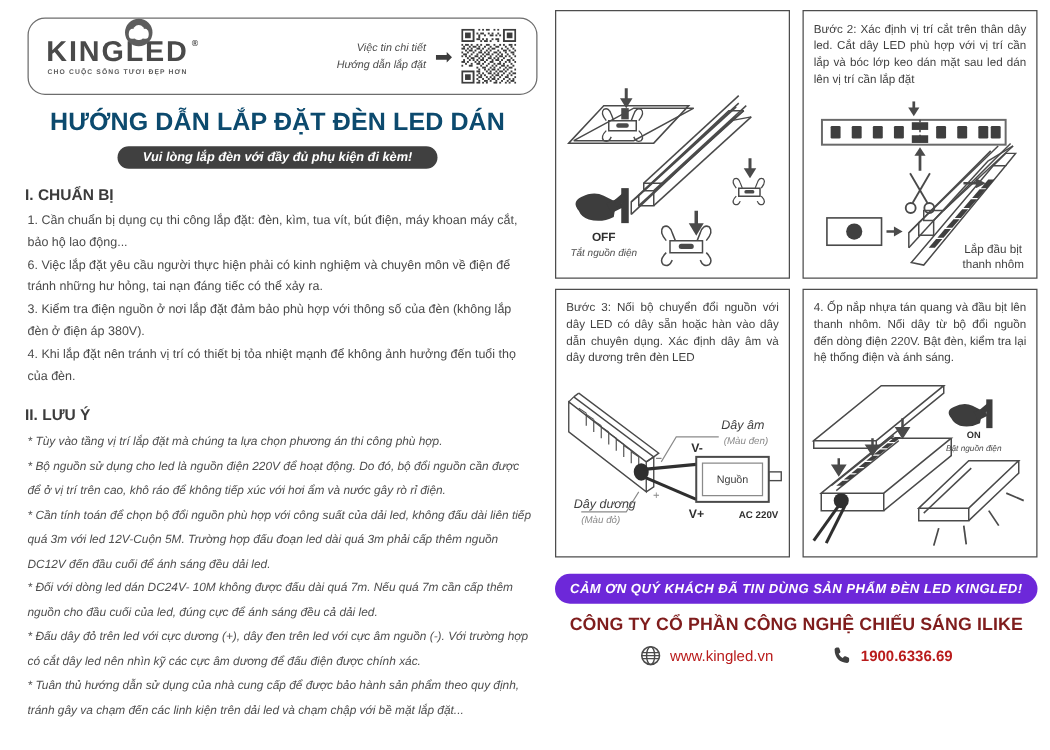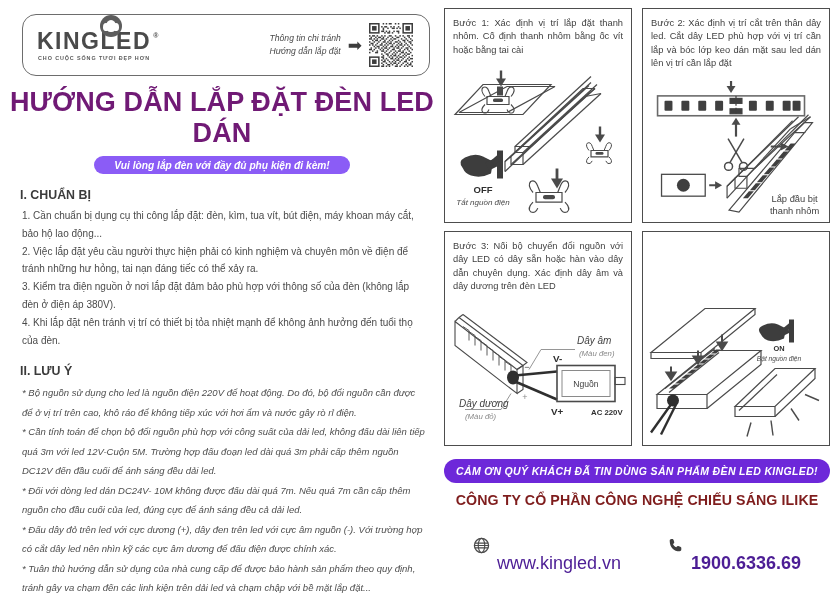--- a/index.html
+++ b/index.html
@@ -44,26 +44,26 @@
   .logo-tag {
     font-size: 5.4px; letter-spacing: 0.9px; color: #5a5a5a;
     margin-top: 2px; font-weight: 700; white-space: nowrap;
   }
   .qr-block { display: flex; align-items: center; gap: 7px; }
   .qr-text { font-size: 8.6px; font-style: italic; color: #4a4a4a; line-height: 1.55; text-align: right; white-space: nowrap; }
   .arrow-right { font-size: 17px; color: #3d3d3d; line-height: 1; }
   .qr-code { width: 44px; height: 44px; }
 
   .doc-title {
-    text-align: center; font-size: 27px; font-weight: 700;
-    letter-spacing: 0.1px; color: #701a75; margin-top: 11px;
+    text-align: center; font-size: 20px; font-weight: 700;
+    letter-spacing: 0.1px; color: #0c4a6e; margin-top: 11px;
   }
   .subtitle-pill {
     margin: 7px auto 0; width: fit-content;
-    background: #8b5cf6; color: #ffffff;
+    background: #404040; color: #ffffff;
     border-radius: 20px; padding: 3.5px 20px;
     font-size: 10.2px; font-style: italic; font-weight: 600;
   }
 
   .sect-head { font-size: 12.4px; font-weight: 700; color: #3b3b3b; margin: 14px 0 5px 10px; }
   .sect-head.second { margin-top: 15px; }
 
   .body-p {
     font-size: 10px; line-height: 1.78; color: #4a4a4a;
     margin: 0 8px 0 12px; text-align: left;
@@ -100,21 +100,21 @@
   }
   .company {
     text-align: center; font-size: 14.2px; font-weight: 700;
     color: #7f1d1d; margin-top: 9px; letter-spacing: 0.1px;
   }
   .contact-row {
     display: flex; justify-content: center; align-items: center;
     gap: 46px; margin-top: 8px;
   }
   .contact-item { display: flex; align-items: center; gap: 7px; }
-  .contact-item .txt { font-size: 18px; color: #4c1d95; font-weight: 500; margin-top: 37px; }
+  .contact-item .txt { font-size: 12px; color: #b91c1c; font-weight: 500; }
   .contact-item .txt.bold { font-weight: 700; }
   .ico { width: 17px; height: 17px; display: block; }
 </style>
 </head>
 <body>
 
 <div class="page">
 
   <div class="col-left">
 
@@ -122,21 +122,21 @@
       <div class="logo-block">
         <div class="logo-word">
           <span class="leaf"></span>
           <span>KINGLE</span><span>D</span><span class="reg">®</span>
         </div>
         <div class="logo-tag">CHO CUỘC SỐNG TƯƠI ĐẸP HƠN</div>
       </div>
 
       <div class="qr-block">
         <div class="qr-text">
-          <div>Thông tin chi tránh</div>
+          <div>Việc tin chi tiết</div>
           <div>Hướng dẫn lắp đặt</div>
         </div>
         <div class="arrow-right">➡</div>
         <svg class="qr-code" viewBox="0 0 29 29">
           <rect width="29" height="29" fill="#fff"></rect>
           <g fill="#3d3d3d">
             <path d="M0 0h7v7H0z"></path>
               <rect x="1" y="1" width="5" height="5" fill="#fff"></rect>
               <rect x="2" y="2" width="3" height="3"></rect>
             <path d="M22 0h7v7h-7z"></path>
@@ -360,38 +360,38 @@
           </g>
         </svg>
       </div>
     </div>
 
     <div class="doc-title">HƯỚNG DẪN LẮP ĐẶT ĐÈN LED DÁN</div>
     <div class="subtitle-pill">Vui lòng lắp đèn với đầy đủ phụ kiện đi kèm!</div>
 
     <div class="sect-head">I. CHUẨN BỊ</div>
     <p class="body-p">1. Cần chuẩn bị dụng cụ thi công lắp đặt: đèn, kìm, tua vít, bút điện, máy khoan máy cắt, bảo hộ lao động...</p>
-    <p class="body-p">2. Việc lắp đặt yêu cầu người thực hiện phải có kinh nghiệm và chuyên môn về điện để tránh những hư hỏng, tai nạn đáng tiếc có thể xảy ra.</p>
+    <p class="body-p">6. Việc lắp đặt yêu cầu người thực hiện phải có kinh nghiệm và chuyên môn về điện để tránh những hư hỏng, tai nạn đáng tiếc có thể xảy ra.</p>
     <p class="body-p">3. Kiểm tra điện nguồn ở nơi lắp đặt đảm bảo phù hợp với thông số của đèn (không lắp đèn ở điện áp 380V).</p>
     <p class="body-p">4. Khi lắp đặt nên tránh vị trí có thiết bị tỏa nhiệt mạnh để không ảnh hưởng đến tuổi thọ của đèn.</p>
 
     <div class="sect-head second">II. LƯU Ý</div>
+    <p class="note-p">* Tùy vào tầng vị trí lắp đặt mà chúng ta lựa chọn phương án thi công phù hợp.</p>
     <p class="note-p">* Bộ nguồn sử dụng cho led là nguồn điện 220V để hoạt động. Do đó, bộ đổi nguồn cần được để ở vị trí trên cao, khô ráo để không tiếp xúc với hơi ẩm và nước gây rò rỉ điện.</p>
     <p class="note-p">* Cần tính toán để chọn bộ đổi nguồn phù hợp với công suất của dải led, không đấu dài liên tiếp quá 3m với led 12V-Cuộn 5M. Trường hợp đấu đoạn led dài quá 3m phải cấp thêm nguồn DC12V đến đầu cuối để ánh sáng đều dải led.</p>
     <p class="note-p">* Đối với dòng led dán DC24V- 10M không được đấu dài quá 7m. Nếu quá 7m cần cấp thêm nguồn cho đầu cuối của led, đúng cực để ánh sáng đều cả dải led.</p>
     <p class="note-p">* Đấu dây đỏ trên led với cực dương (+), dây đen trên led với cực âm nguồn (-). Với trường hợp có cắt dây led nên nhìn kỹ  các cực âm dương để đấu điện được chính xác.</p>
     <p class="note-p">* Tuân thủ hướng dẫn sử dụng của nhà cung cấp để được bảo hành sản phẩm theo quy định, tránh gây va chạm đến các linh kiện trên dải led và chạm chập với bề mặt lắp đặt...</p>
   </div>
 
   <div class="col-right">
 
     <div class="steps-grid">
 
       <div class="step-card">
-        <div class="step-text">Bước 1: Xác định vị trí lắp đặt thanh nhôm. Cố định thanh nhôm bằng ốc vít hoặc bằng tai cài</div>
         <div class="step-fig">
           <svg viewBox="0 0 186 150">
             <g fill="none" stroke="#4a4a4a" stroke-width="1.2">
 
               <path d="M56 2 L56 12" stroke-width="2.4"></path>
               <path d="M51 10 L56 18 L61 10 Z" fill="#4a4a4a" stroke="none"></path>
 
               <path d="M14 44 L62 18 L110 18 L62 44 Z" transform="translate(0,0)"></path>
               <path d="M10 46 L38 16 L106 16 L78 46 Z"></path>
 
@@ -580,20 +580,21 @@
             <text x="20" y="109" font-family="Liberation Sans, sans-serif" font-size="7.8" font-style="italic" fill="#8a8a8a">(Màu đỏ)</text>
 
             <text x="108" y="52" font-family="Liberation Sans, sans-serif" font-size="9.8" font-weight="700" fill="#2f2f2f">V-</text>
             <text x="106" y="105" font-family="Liberation Sans, sans-serif" font-size="9.8" font-weight="700" fill="#2f2f2f">V+</text>
             <text x="146" y="105" font-family="Liberation Sans, sans-serif" font-size="7.8" font-weight="700" fill="#2f2f2f">AC 220V</text>
           </svg>
         </div>
       </div>
 
       <div class="step-card">
+        <div class="step-text">4. Ốp nắp nhựa tán quang và đầu bịt lên thanh nhôm. Nối dây từ bộ đổi nguồn đến dòng điện 220V. Bật đèn, kiểm tra lại hệ thống điện và ánh sáng.</div>
         <div class="step-fig">
           <svg viewBox="0 0 186 140">
 
             <g fill="none" stroke="#4a4a4a" stroke-width="1.2">
               <path d="M8 56 L62 12 L112 12 L58 56 Z"></path>
               <path d="M8 56 L8 62 L58 62 L58 56"></path>
               <path d="M58 62 L112 18 L112 12"></path>
             </g>
 
             <g fill="none" stroke="#4a4a4a" stroke-width="1.2">

